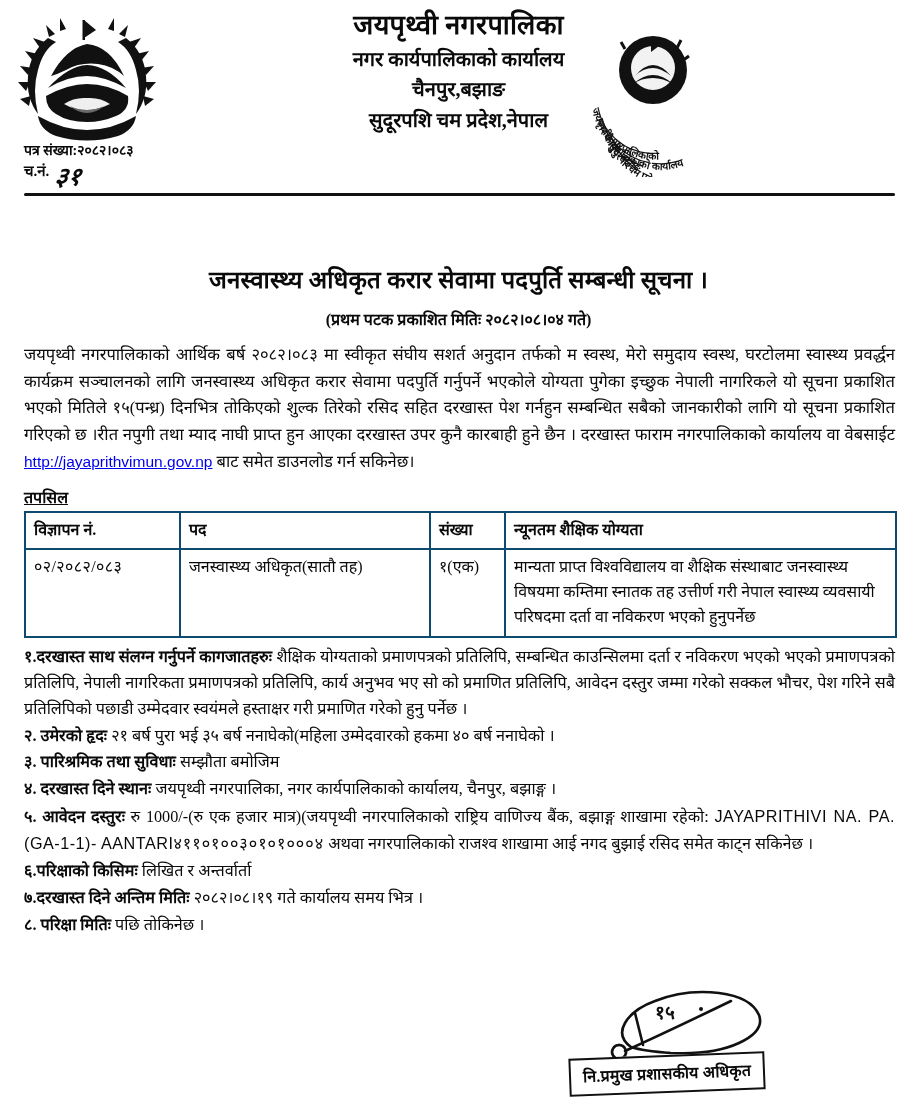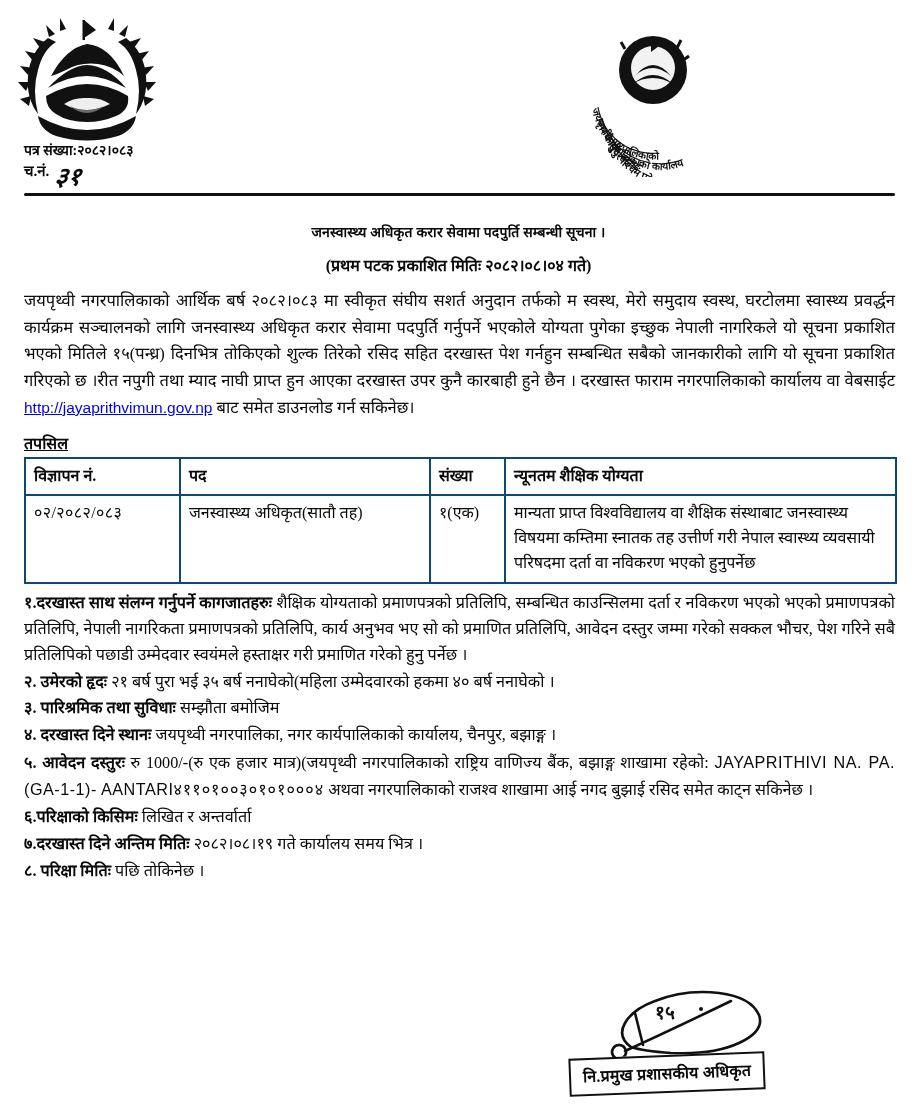--- a/index.html
+++ b/index.html
@@ -86,23 +86,23 @@
     right: 22px;
     top: 193px;
     height: 3px;
     background: #111;
     border-radius: 2px;
   }
 
   
   .notice-title {
     text-align: center;
-    font-size: 14px;
-    font-weight: bold;
-    margin-top: 26px;
+    font-size: 24px;
+    font-weight: bold;
+    margin-top: 66px;
     letter-spacing: .2px;
   }
   .notice-sub {
     text-align: center;
     font-size: 16px;
     font-weight: bold;
     margin-top: 13px;
   }
 
   
@@ -232,20 +232,26 @@
           <path d="M28 78 Q50 66 69 66 Q90 66 110 78 Q112 92 98 98 Q84 104 69 104 Q50 104 38 96 Q28 90 28 78 Z"></path>
 
           <path d="M46 86 Q56 79 69 80 Q82 79 92 86 Q80 92 69 92 Q56 92 46 86 Z" fill="#efefef"></path>
           <path d="M52 88 q8 4 17 4 q9 0 17 -4 q-8 7 -17 7 q-9 0 -17 -7 z" fill="#6a6a6a"></path>
 
           <path d="M20 98 Q69 126 118 98 Q116 112 100 118 Q69 127 38 118 Q22 112 20 98 Z"></path>
         </g>
       </svg>
     </div>
 
+    <div class="header-center">
+      <div class="org-name">जयपृथ्वी नगरपालिका</div>
+      <div class="org-line2">नगर कार्यपालिकाको कार्यालय</div>
+      <div class="org-line3">चैनपुर,बझाङ</div>
+      <div class="org-line4">सुदूरपशि चम प्रदेश,नेपाल</div>
+    </div>
 
     <div class="seal">
       <svg width="150" height="155" viewBox="0 0 150 155">
         <defs>
           <path id="arc1" d="M6,78 A62,62 0 0 0 118,112" fill="none"></path>
           <path id="arc2" d="M10,92 A66,66 0 0 0 126,124" fill="none"></path>
           <path id="arc3" d="M16,106 A70,70 0 0 0 132,136" fill="none"></path>
           <path id="arc4" d="M22,120 A74,74 0 0 0 138,148" fill="none"></path>
         </defs>
         <g fill="#111">

